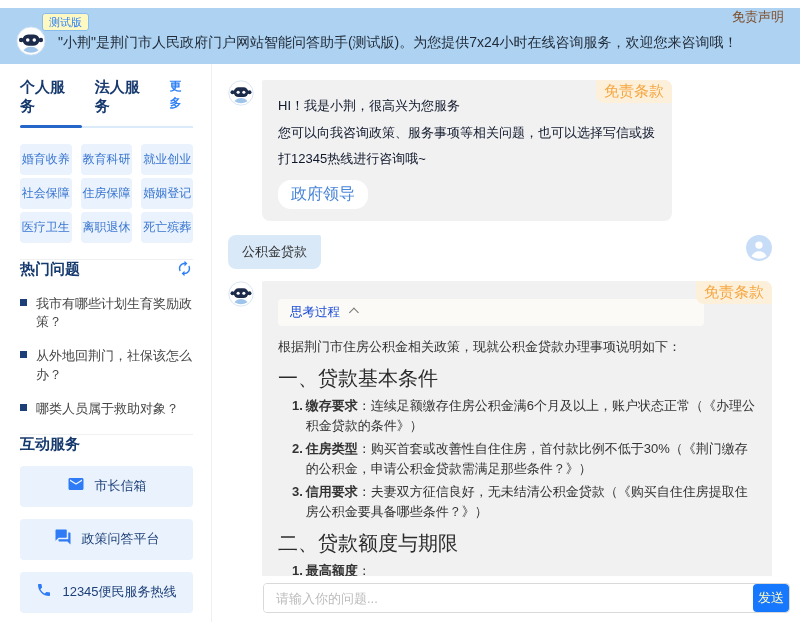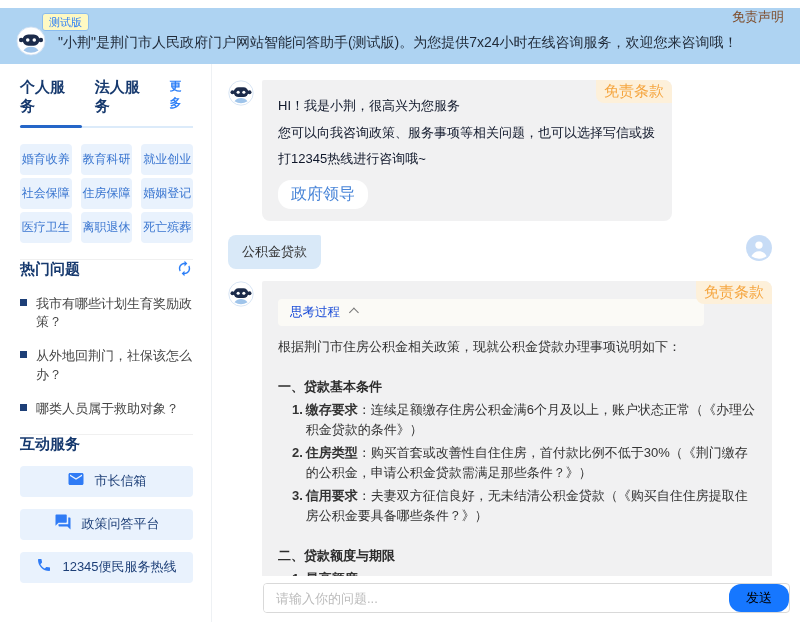--- a/index.html
+++ b/index.html
@@ -37,21 +37,21 @@
 
   .hot-header { margin-top:0; display:flex; }
   .side-title { font-size:15px; font-weight:bold; color:#16396e; }
   .refresh-btn { margin-left:auto; cursor:pointer; display:flex; }
 
   .hot-list { margin-top:12px; }
   .hot-item { display:flex; margin-top:16px; font-size:13px; color:#444; line-height:1.4; cursor:pointer; }
   .hot-item .sq { flex:0 0 7px; width:7px; height:7px; background:#1d3f77; margin:4px 9px 0 0; }
 
   .interactive-list { margin-top:4px; }
-  .inter-row { margin-top:12px; background:#e9f2fd; border-radius:4px; height:31px;
+  .inter-row { margin-top:12px; background:#e9f2fd; border-radius:4px; height:41px;
     display:flex; align-items:center; justify-content:center; gap:10px; cursor:pointer;text-align:center; }
   .inter-row .lbl { font-size:13px; color:#1d3f77; }
 
   
   .messages { flex:1; overflow:hidden; padding:16px 28px 0 16px; }
   .msg { display:flex; align-items:flex-start; gap:8px; }
   .msg + .msg { margin-top:12px; }
   .msg.user { justify-content:space-between; gap:12px; margin-top:14px; }
 
   .avatar { width:26px; height:26px; flex:0 0 26px; }
@@ -70,35 +70,35 @@
   .user-bubble { background:#d9e9f8; color:#333; font-size:13px; padding:8px 14px;
     border-radius:8px 2px 8px 8px; }
 
   .thinking-bar { margin-top:4px; background:#fbfaf6; border-radius:4px; padding:5px 12px;
     font-size:12.5px; color:#1d4ed8; display:flex; align-items:center; gap:9px; cursor:pointer;
     margin-right:52px; }
   .caret-up { width:7px; height:7px; border-top:1.5px solid #777; border-right:1.5px solid #777;
     transform:rotate(-45deg) translate(1px,1px); display:inline-block; }
 
   .ans-intro { margin-top:11px; font-size:13px; color:#333; line-height:1.6; }
-  .ans-h { margin-top:20px; font-size:13px; font-weight:bold; color:#2b2b2b; }
+  .ans-h { margin-top:7px; font-size:20px; font-weight:normal; color:#2b2b2b; }
   .olist { margin-top:4px; padding-left:14px; }
   .oitem { display:flex; font-size:13px; color:#333; line-height:1.58; margin-top:2px; }
   .oitem .num { flex:0 0 auto; margin-right:3px; font-weight:bold; }
   .oitem .body { flex:1; }
   .oitem .lbl { font-weight:bold; }
 
   
   .input-row { height:46px; padding:7px 10px 9px 16px; background:#fff; display:flex; }
   .input-wrap { flex:1; border:1px solid #d9d9d9; border-radius:4px; display:flex; overflow:hidden;margin-left:35px; }
   .input-wrap input { flex:1; border:none; outline:none; padding:0 12px; font-size:13px; color:#333;
     font-family:"Liberation Sans","DejaVu Sans",sans-serif; }
   .input-wrap input::placeholder { color:#bcbcbc; }
-  .send-btn { width:60px; background:#1677ff; color:#000000; border:none; font-size:13px;
-    border-radius:12px; cursor:pointer; font-family:"Liberation Sans","DejaVu Sans",sans-serif; }
+  .send-btn { width:36px; background:#1677ff; color:#fef9c3; border:none; font-size:13px;
+    border-radius:4px; cursor:pointer; font-family:"Liberation Sans","DejaVu Sans",sans-serif; }
 </style>
 </head>
 <body>
 
 <div class="app">
 
   <div class="banner">
     <span class="beta-badge">测试版</span>
     <span class="robot-wrap">
       <svg width="30" height="30" viewBox="0 0 32 32">

